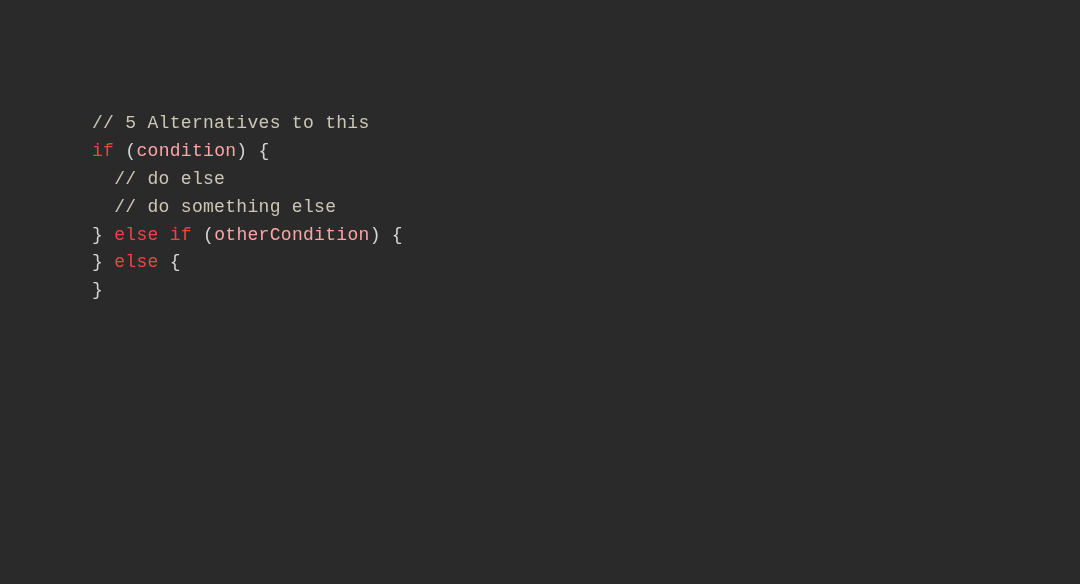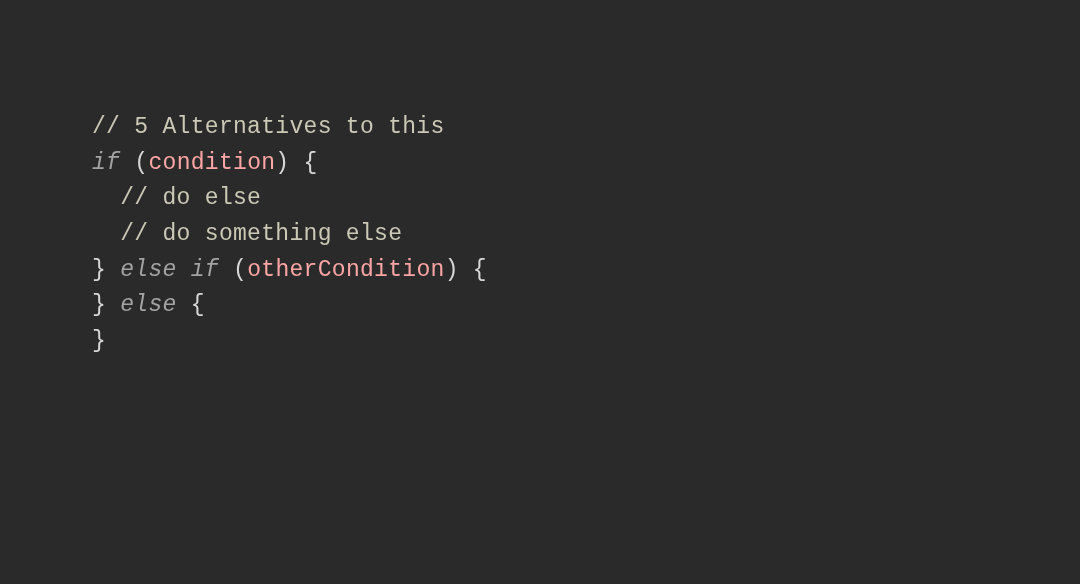--- a/index.html
+++ b/index.html
@@ -9,33 +9,32 @@
     }
     body {
       width: 1080px;
       height: 584px;
       background: #2a2a2b;
       font-family: "SF Mono", "Monaco", "Menlo", "Consolas", "Courier New", monospace;
       overflow: hidden;
     }
     .code-container {
       padding: 110px 0 0 92px;
-      font-size: 23px;
+      font-size: 18px;
       line-height: 1.55;
       letter-spacing: 0.3px;
     }
     .line {
       white-space: pre;
     }
     .comment {
       color: #cbc8b5;
     }
     .keyword {
-      color: #a3a3a3;
-      font-style: italic;
+      color: #ef4444;
     }
     .punct {
       color: #d6d6d6;
     }
     .ident {
       color: #fca5a5;
     }
   </style>
 </head>
 <body>

